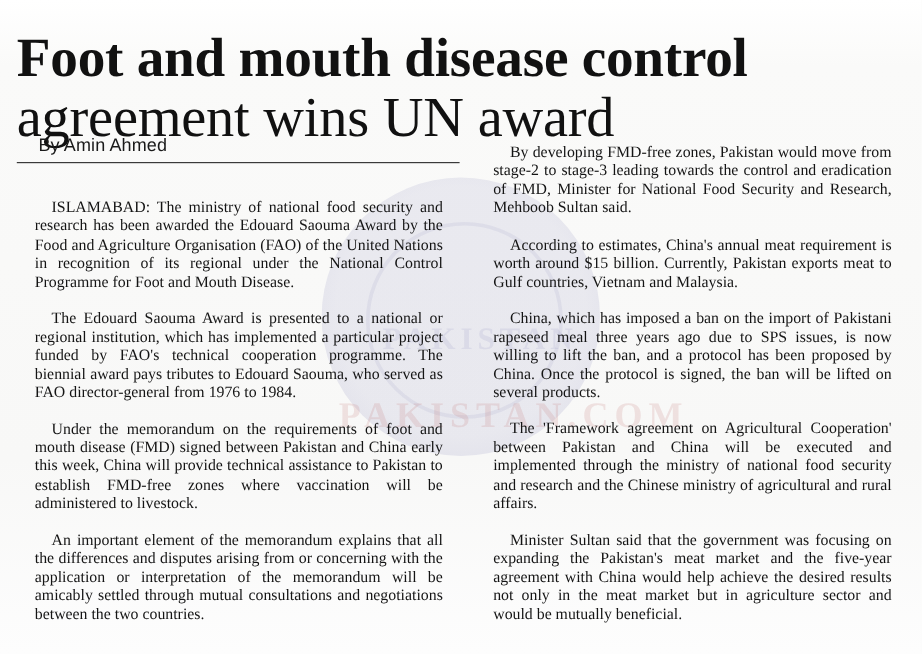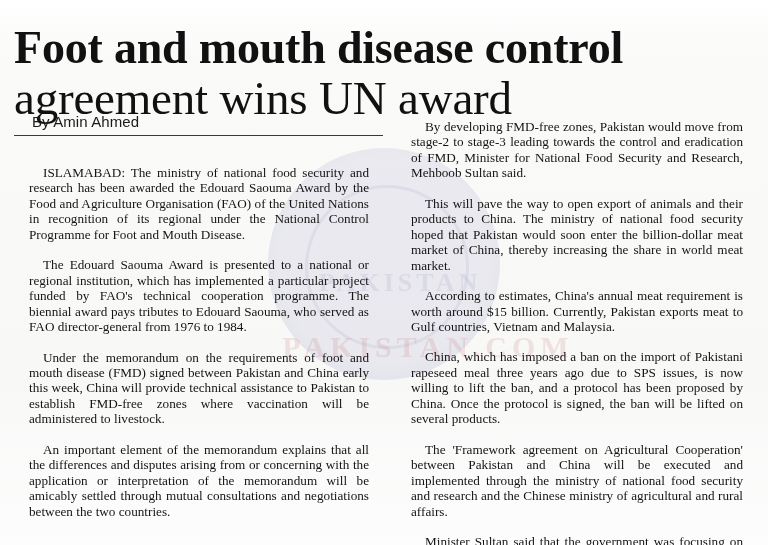--- a/index.html
+++ b/index.html
@@ -188,20 +188,19 @@
 
   <div class="col col-left">
     <p>ISLAMABAD: The ministry of national food security and research has been awarded the Edouard Saouma Award by the Food and Agriculture Organisation (FAO) of the United Nations in recognition of its regional under the National Control Programme for Foot and Mouth Disease.</p>
     <p>The Edouard Saouma Award is presented to a national or regional institution, which has implemented a particular project funded by FAO's technical cooperation programme. The biennial award pays tributes to Edouard Saouma, who served as FAO director-general from 1976 to 1984.</p>
     <p>Under the memorandum on the requirements of foot and mouth disease (FMD) signed between Pakistan and China early this week, China will provide technical assistance to Pakistan to establish FMD-free zones where vaccination will be administered to livestock.</p>
     <p>An important element of the memorandum explains that all the differences and disputes arising from or concerning with the application or interpretation of the memorandum will be amicably settled through mutual consultations and negotiations between the two countries.</p>
   </div>
 
   <div class="col col-right">
     <p>By developing FMD-free zones, Pakistan would move from stage-2 to stage-3 leading towards the control and eradication of FMD, Minister for National Food Security and Research, Mehboob Sultan said.</p>
-    <p>This will pave the way to open export of animals and their products to China. The ministry of national food security hoped that Pakistan would soon enter the billion-dollar meat market of China, thereby increasing the share in world meat market.</p>
     <p>According to estimates, China's annual meat requirement is worth around $15 billion. Currently, Pakistan exports meat to Gulf countries, Vietnam and Malaysia.</p>
     <p>China, which has imposed a ban on the import of Pakistani rapeseed meal three years ago due to SPS issues, is now willing to lift the ban, and a protocol has been proposed by China. Once the protocol is signed, the ban will be lifted on several products.</p>
     <p>The 'Framework agreement on Agricultural Cooperation' between Pakistan and China will be executed and implemented through the ministry of national food security and research and the Chinese ministry of agricultural and rural affairs.</p>
     <p>Minister Sultan said that the government was focusing on expanding the Pakistan's meat market and the five-year agreement with China would help achieve the desired results not only in the meat market but in agriculture sector and would be mutually beneficial.</p>
   </div>
 
 </div>
 
 </body></html>

